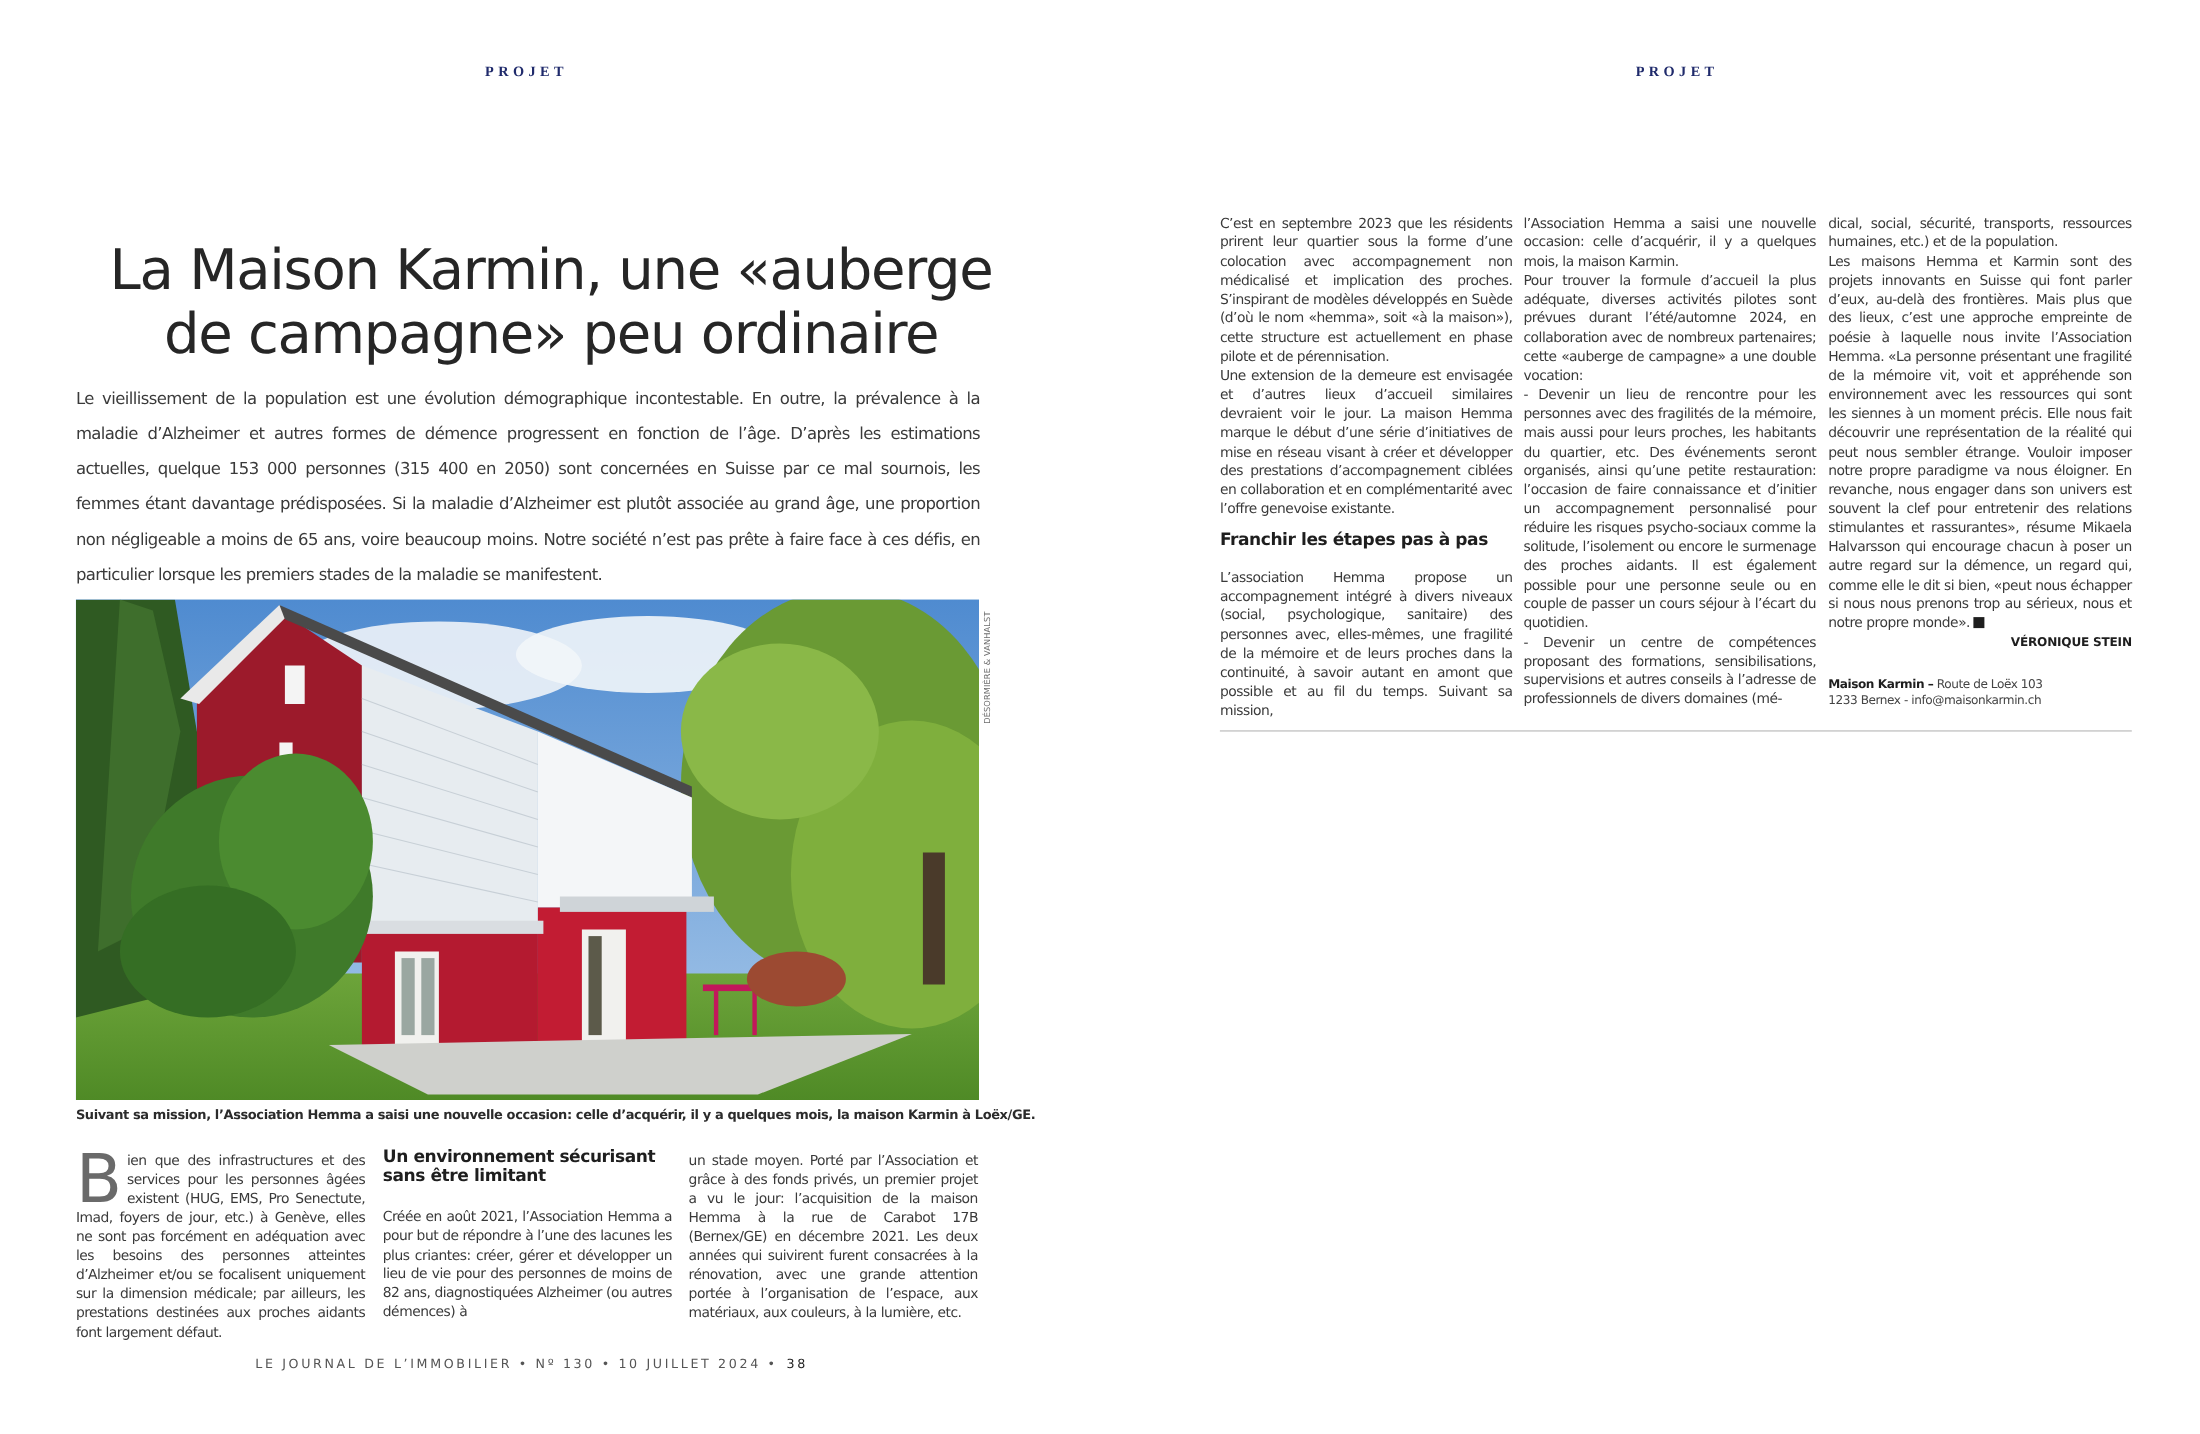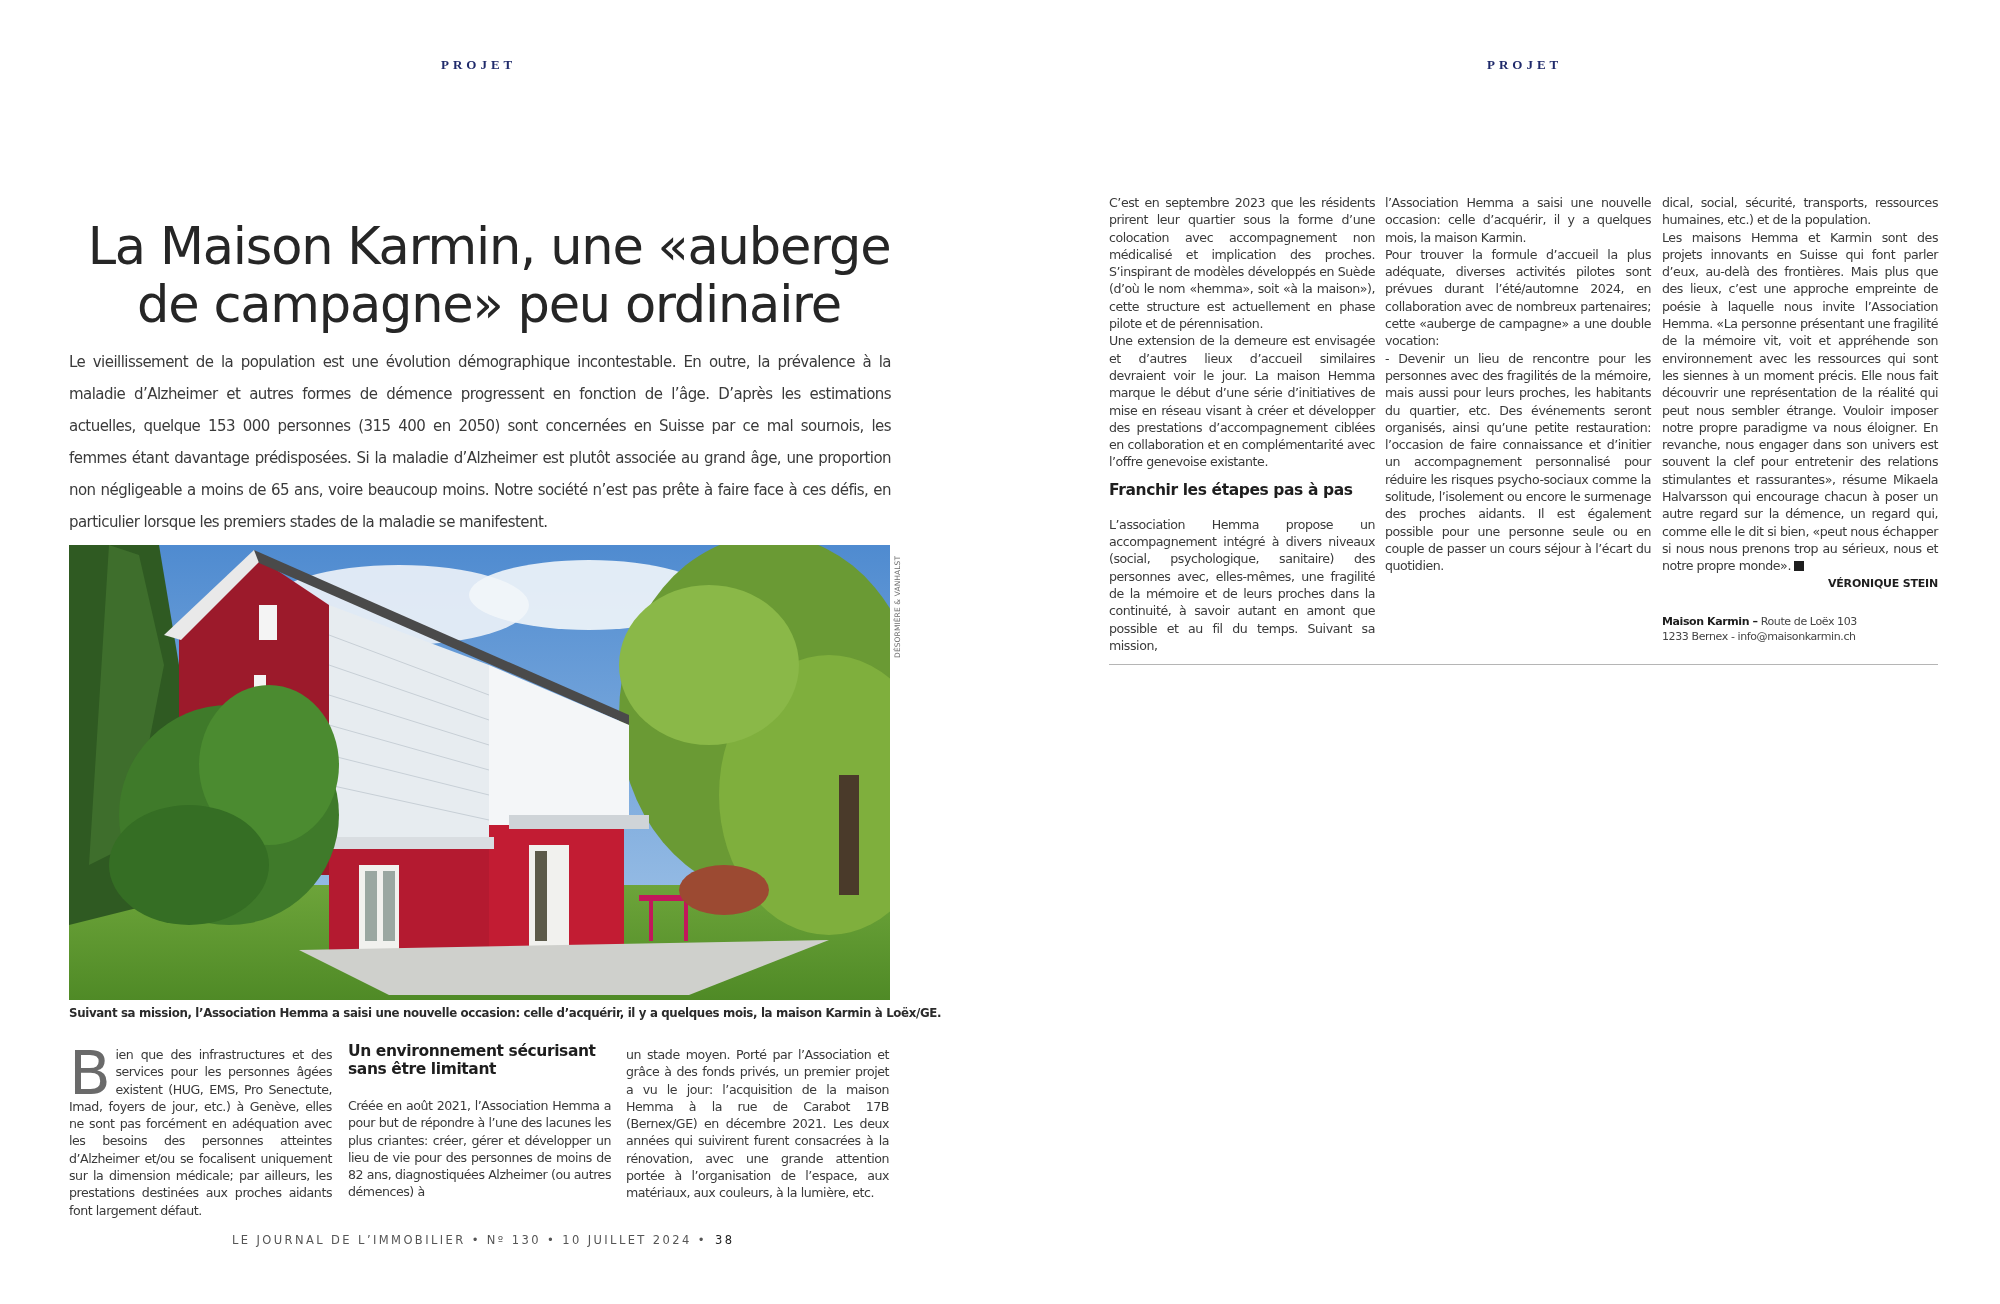--- a/index.html
+++ b/index.html
@@ -17,21 +17,21 @@
     }
     .page-left .section-label { left: 441px; }
     .page-right .section-label { left: 487px; }
 
     .kicker {
       position: absolute; left: 0; width: 960px; top: 184px; text-align: center;
       font-family: "DejaVu Sans", sans-serif; font-weight: bold; font-size: 21px;
       color: #6a86b8; letter-spacing: -0.3px;
     }
     .headline {
-      position: absolute; left: 0; width: 960px; top: 218px; text-align: center;
+      position: absolute; left: 12px; width: 960px; top: 218px; text-align: center;
       font-family: "DejaVu Sans", sans-serif; font-weight: normal; font-size: 51px;
       line-height: 58px; color: #262626; letter-spacing: -1.2px; padding-left: 18px;
     }
     .lede {
       position: absolute; left: 69px; width: 822px; top: 346px;
       font-family: "DejaVu Sans", sans-serif; font-size: 15px; line-height: 32px;
       color: #3a3a3a; text-align: justify; letter-spacing: -0.55px;
     }
 
     .photo {
@@ -205,20 +205,21 @@
   <div class="col rcol1">
     <p>C’est en septembre 2023 que les résidents prirent leur quartier sous la forme d’une colocation avec accompagnement non médicalisé et implication des proches. S’inspirant de modèles développés en Suède (d’où le nom «hemma», soit «à la maison»), cette structure est actuellement en phase pilote et de pérennisation.</p>
     <p>Une extension de la demeure est envisagée et d’autres lieux d’accueil similaires devraient voir le jour. La maison Hemma marque le début d’une série d’initiatives de mise en réseau visant à créer et développer des prestations d’accompagnement ciblées en collaboration et en complémentarité avec l’offre genevoise existante.</p>
     <h3 class="subhead">Franchir les étapes pas à pas</h3>
     <p>L’association Hemma propose un accompagnement intégré à divers niveaux (social, psychologique, sanitaire) des personnes avec, elles-mêmes, une fragilité de la mémoire et de leurs proches dans la continuité, à savoir autant en amont que possible et au fil du temps. Suivant sa mission,</p>
   </div>
   <div class="col rcol2">
     <p>l’Association Hemma a saisi une nouvelle occasion: celle d’acquérir, il y a quelques mois, la maison Karmin.</p>
     <p>Pour trouver la formule d’accueil la plus adéquate, diverses activités pilotes sont prévues durant l’été/automne 2024, en collaboration avec de nombreux partenaires; cette «auberge de campagne» a une double vocation:</p>
     <p>- Devenir un lieu de rencontre pour les personnes avec des fragilités de la mémoire, mais aussi pour leurs proches, les habitants du quartier, etc. Des événements seront organisés, ainsi qu’une petite restauration: l’occasion de faire connaissance et d’initier un accompagnement personnalisé pour réduire les risques psycho-sociaux comme la solitude, l’isolement ou encore le surmenage des proches aidants. Il est également possible pour une personne seule ou en couple de passer un cours séjour à l’écart du quotidien.</p>
+    <p>- Devenir un centre de compétences proposant des formations, sensibilisations, supervisions et autres conseils à l’adresse de professionnels de divers domaines (mé-</p>
   </div>
   <div class="col rcol3">
     <p>dical, social, sécurité, transports, ressources humaines, etc.) et de la population.</p>
     <p><span>Les maisons Hemma et Karmin sont des projets innovants en Suisse qui font parler d’eux, au-delà des frontières. Mais plus que des lieux, c’est une approche empreinte de poésie à laquelle nous invite l’Association Hemma. «La personne présentant une fragilité de la mémoire vit, voit et appréhende son environnement avec les ressources qui sont les siennes à un moment précis. Elle nous fait découvrir une représentation de la réalité qui peut nous sembler étrange. Vouloir imposer notre propre paradigme va nous éloigner. En revanche, nous engager dans son univers est souvent la clef pour entretenir des relations stimulantes et rassurantes», résume Mikaela Halvarsson qui encourage chacun à poser un autre regard sur la démence, un regard qui, comme elle le dit si bien, «peut nous échapper si nous nous prenons trop au sérieux, nous et notre propre monde».</span><span class="end-mark"></span></p>
     <p class="byline">VÉRONIQUE STEIN</p>
     <div class="contact">
       <b>Maison Karmin –</b><span> Route de Loëx 103</span><br>
       <span>1233 Bernex - info@maisonkarmin.ch</span>
     </div>
   </div>

